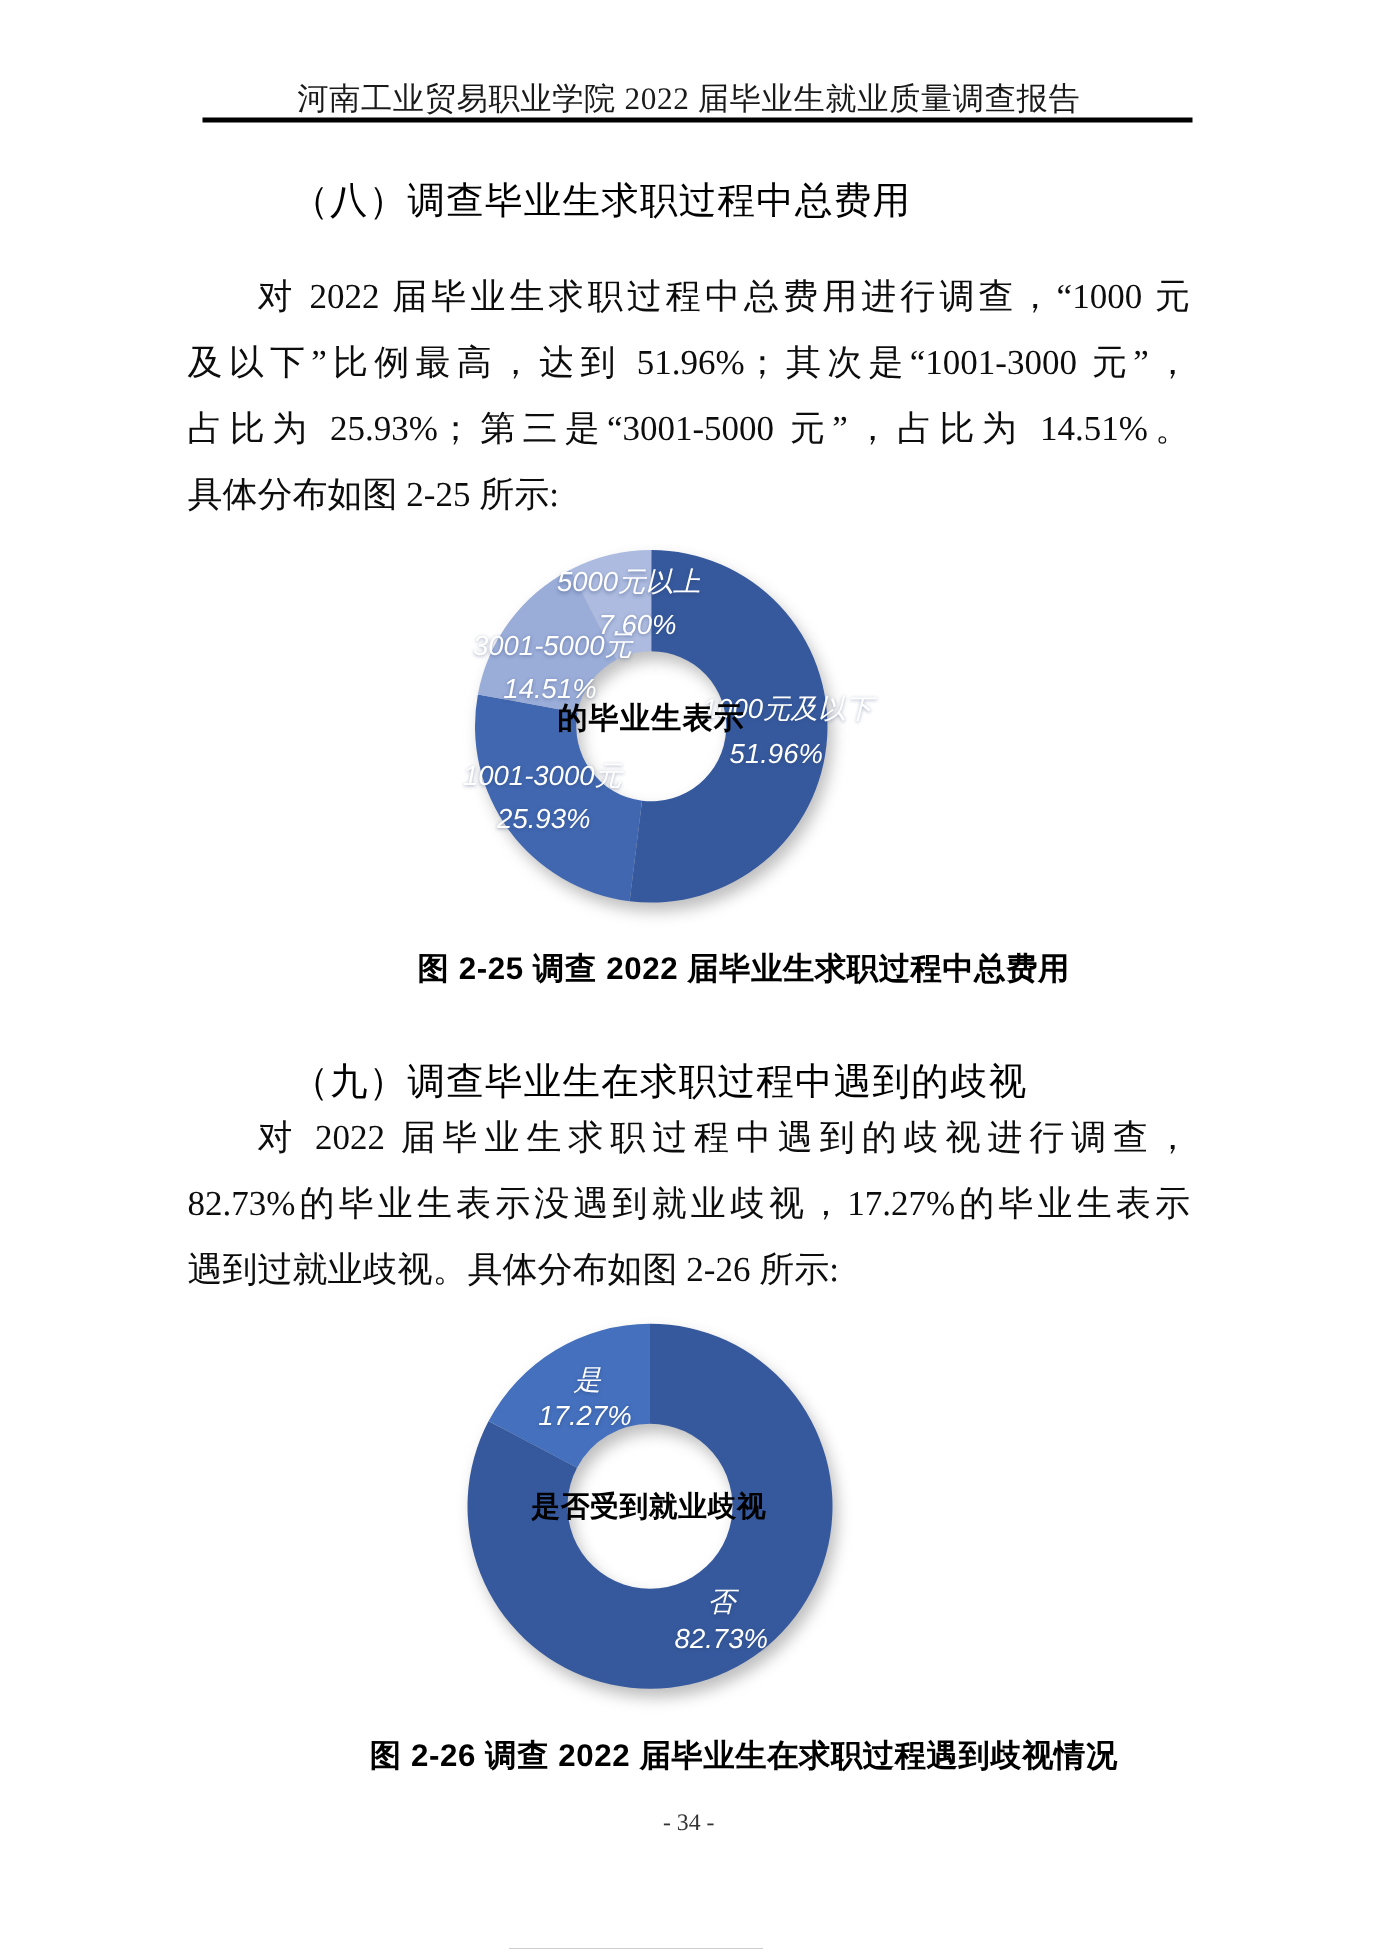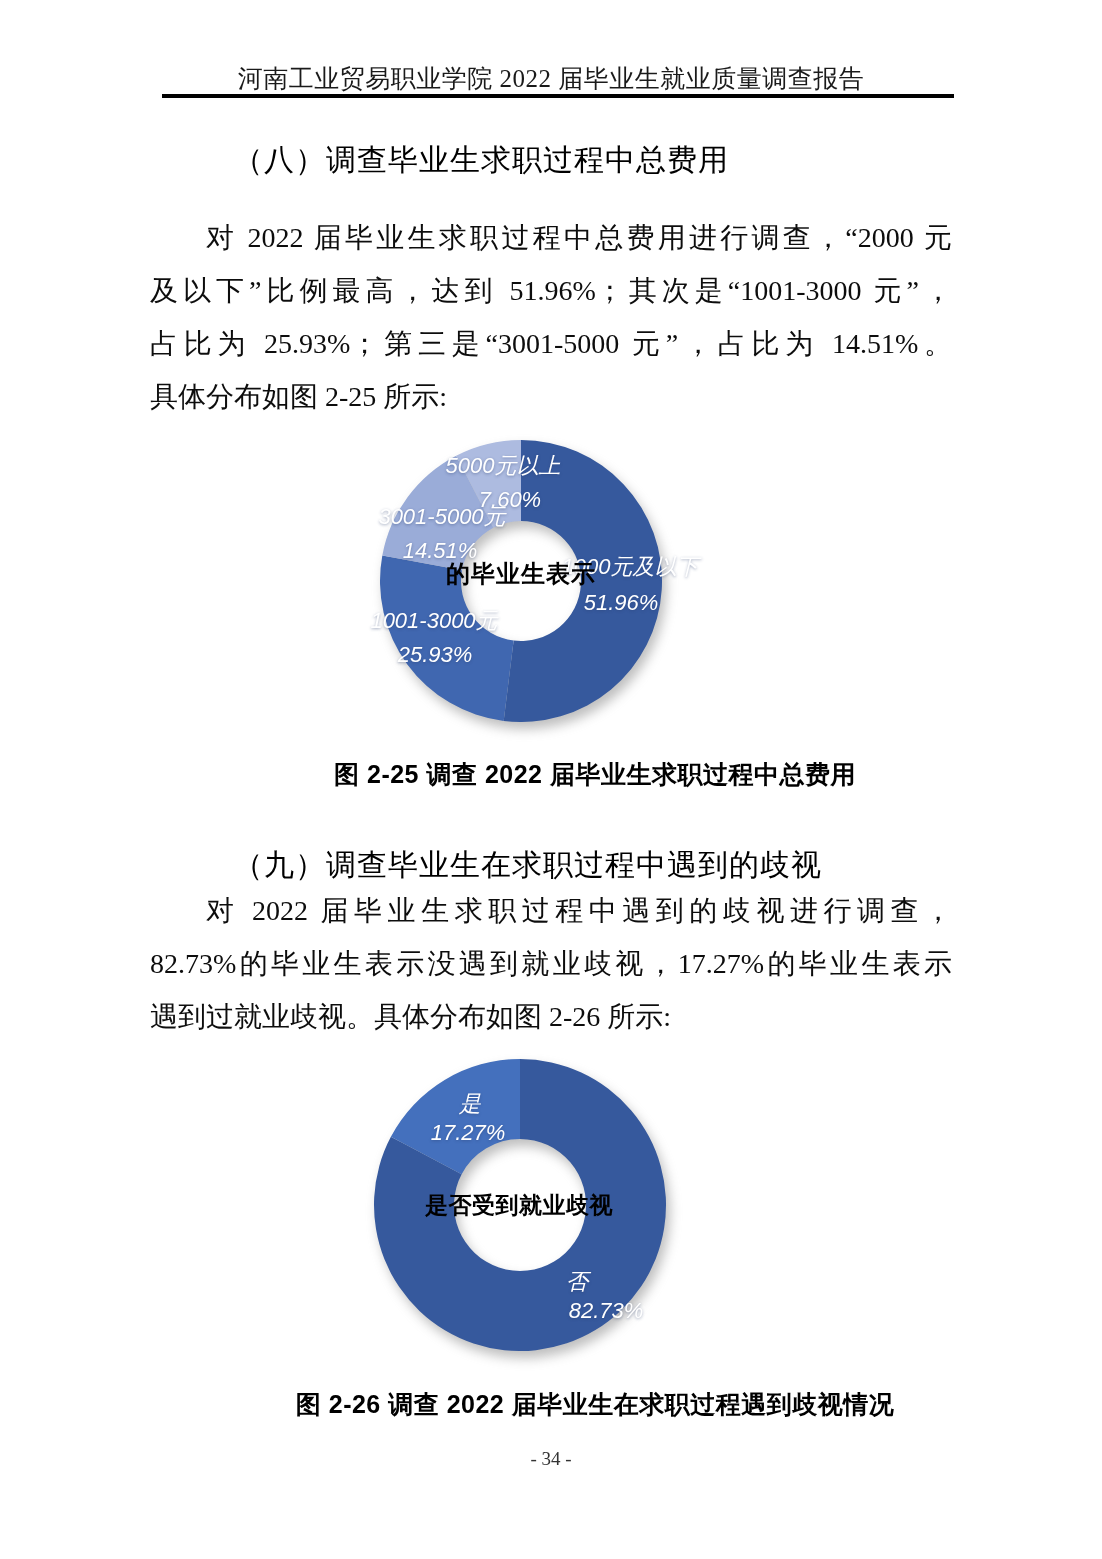--- a/index.html
+++ b/index.html
@@ -76,21 +76,21 @@
 <body>
 
 <div id="page">
 
   <div class="abs hdr">河南工业贸易职业学院 2022 届毕业生就业质量调查报告</div>
   <div class="abs hdr-rule"></div>
 
   <div class="abs sec-heading" style="top:140px;">（八）调查毕业生求职过程中总费用</div>
 
   <div class="abs para" style="top:211px;">
-    <div class="line indent">对 2022 届毕业生求职过程中总费用进行调查，“2000 元</div>
+    <div class="line indent">对 2022 届毕业生求职过程中总费用进行调查，“1000 元</div>
     <div class="line">及以下”比例最高，达到 51.96%；其次是“1001-3000 元”，</div>
     <div class="line">占比为 25.93%；第三是“3001-5000 元”，占比为 14.51%。</div>
     <div class="line last">具体分布如图 2-25 所示:</div>
   </div>
 
   <div class="abs" style="top:421px;left:361px;width:320px;height:320px;">
     <svg id="chart1-svg" class="donut-svg" width="320" height="320" viewBox="0 0 320 320">
         <path d="M 160 19 A 141 141 0 1 1 142.67964683524986 299.9321455786637 L 152.62963695117017 219.54559386326116 A 60 60 0 1 0 160 100 Z" fill="#36599D"></path>
         <path d="M 142.67964683524986 299.9321455786637 A 141 141 0 0 1 21.318199921819 134.5371186415316 L 100.98646805183787 149.16473133682194 A 60 60 0 0 0 152.62963695117017 219.54559386326116 Z" fill="#4067B0"></path>
         <path d="M 21.318199921819 134.5371186415316 A 141 141 0 0 1 95.19923965237012 34.77276071729028 L 132.4252083627107 106.71181307118735 A 60 60 0 0 0 100.98646805183787 149.16473133682194 Z" fill="#9AACD8"></path>
@@ -120,19 +120,19 @@
   <div class="abs" style="top:1045px;left:360px;width:320px;height:320px;">
     <svg id="chart2-svg" class="donut-svg" width="320" height="320" viewBox="0 0 320 320">
         <path d="M 160 14 A 146 146 0 1 1 30.884469287239085 91.84444462289156 L 101.63270529423137 129.18995441856742 A 66 66 0 1 0 160 94 Z" fill="#36599D"></path>
         <path d="M 30.884469287239085 91.84444462289156 A 146 146 0 0 1 159.99999999999997 14 L 159.99999999999997 94 A 66 66 0 0 0 101.63270529423137 129.18995441856742 Z" fill="#4470BD"></path>
       </svg>
   </div>
   <div class="abs slice-label" style="left:470px;top:1104px;">是</div>
   <div class="abs slice-label" style="left:468px;top:1133px;">17.27%</div>
   <div class="abs donut-title t2" style="left:519px;top:1205px;text-align:right;">是否受到就业歧视</div>
   <div class="abs slice-label" style="left:577px;top:1282px;">否</div>
-  <div class="abs slice-label" style="left:606px;top:1311px;text-align:center;">82.73%</div>
+  <div class="abs slice-label" style="left:577px;top:1311px;text-align:center;">82.73%</div>
 
   <div class="abs caption" style="top:1388px;">图 2-26  调查 2022 届毕业生在求职过程遇到歧视情况</div>
 
   <div class="abs pageno">- 34 -</div>
 
 </div>
 
 </body></html>

